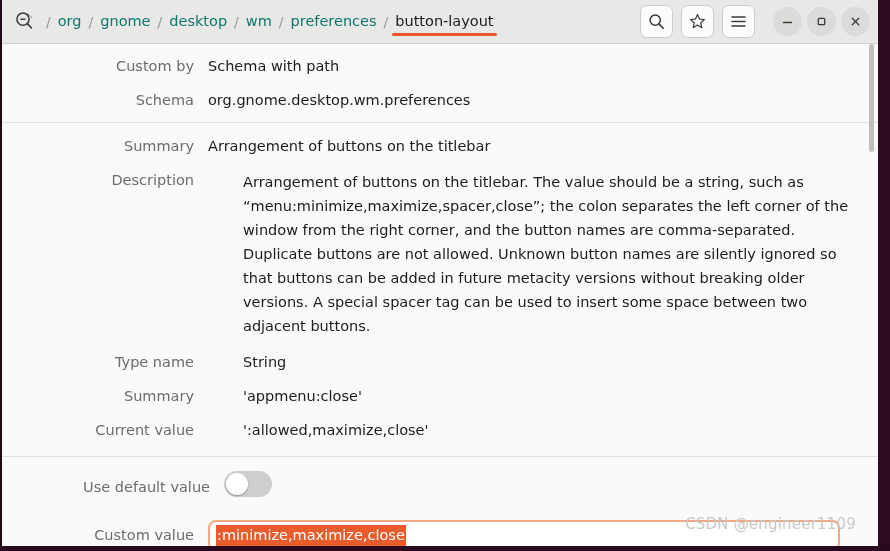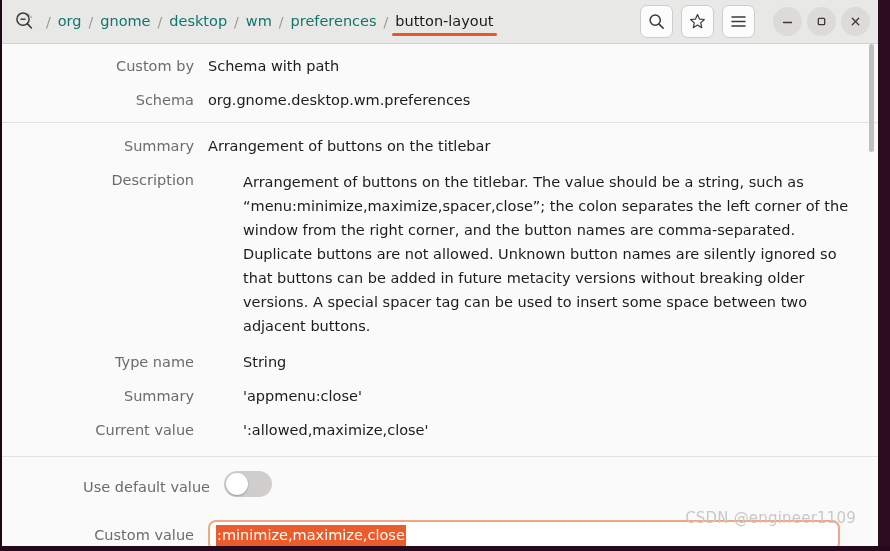--- a/index.html
+++ b/index.html
@@ -223,21 +223,21 @@
     padding: 1px 1px 2px 1px;
     white-space: pre;
     line-height: 18px;
   }
 
   .footer-space { height: 40px; }
 
   .watermark {
     position: absolute;
     right: 22px;
-    bottom: 19px;
+    bottom: 13px;
     font-size: 15px;
     color: #c9c8c6;
     letter-spacing: 0.2px;
     user-select: none;
   }
 
   svg { display: block; }
 </style>
 </head>
 <body>

